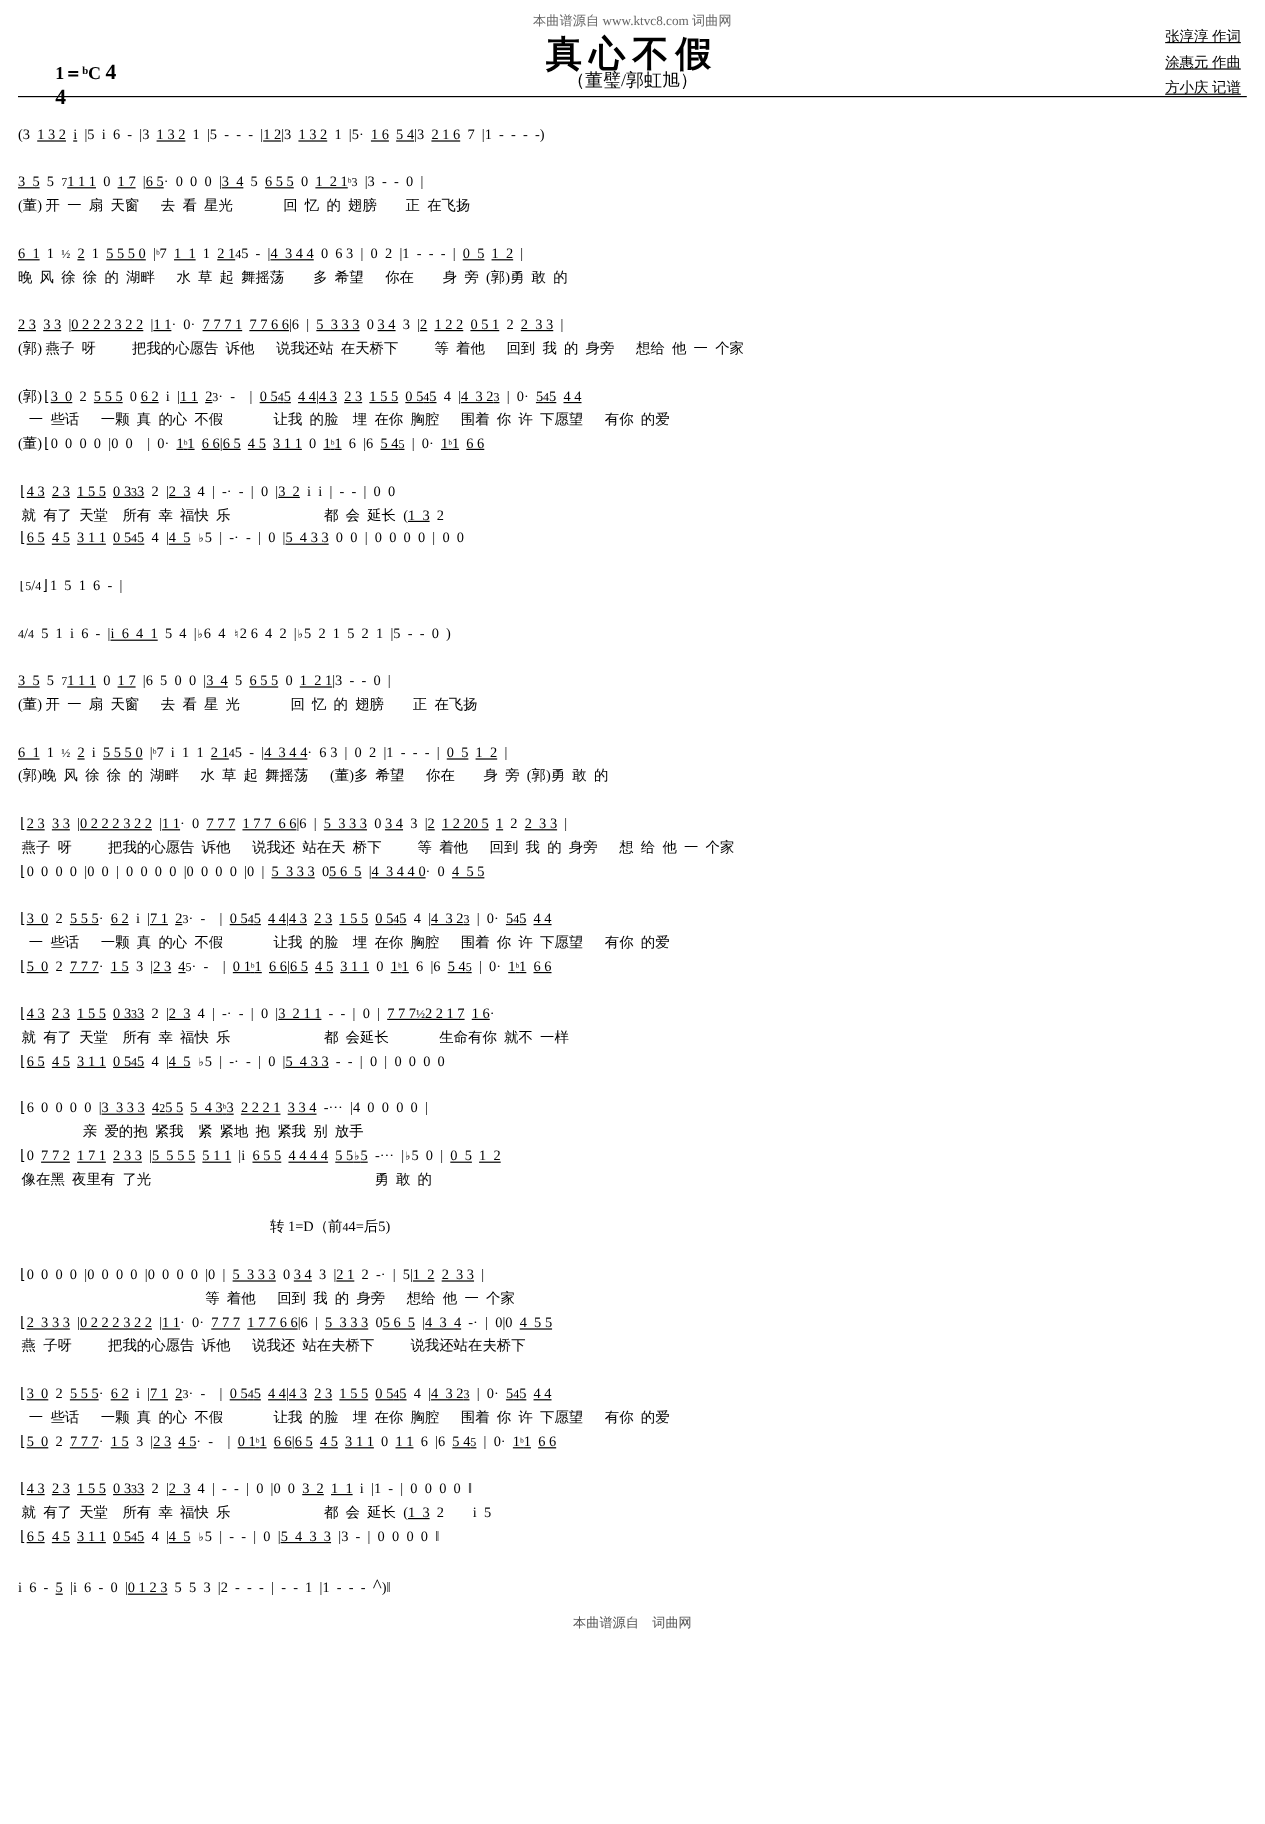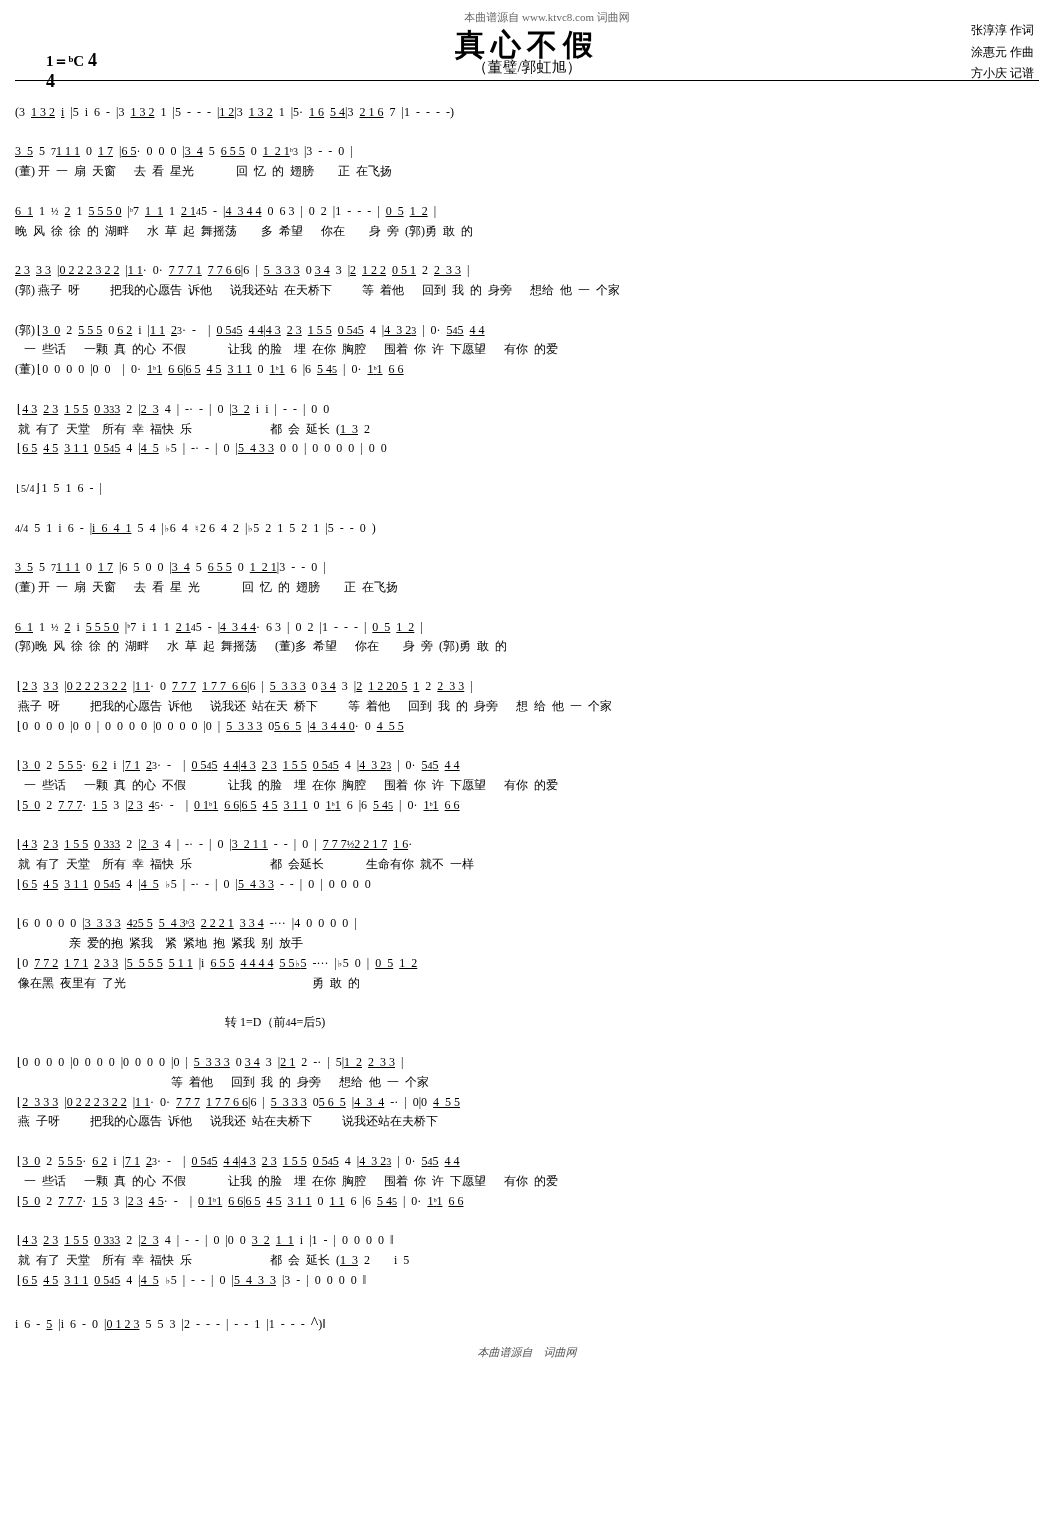--- a/index.html
+++ b/index.html
@@ -18,21 +18,20 @@
       height: 65px;
       margin-bottom: 5px;
     }
     .site-watermark {
       position: absolute;
       top: 0;
       left: 50%;
       transform: translateX(-50%);
       font-size: 11px;
       color: #666;
-      margin-left: 20px;
     }
     .key-time {
       position: absolute;
       top: 40px;
       left: 5px;
       font-size: 15px;
       font-weight: bold;
       margin-left: 26px;
     }
     .song-title {
@@ -51,27 +50,27 @@
       transform: translateX(-50%);
       font-size: 15px;
     }
     .credits {
       position: absolute;
       top: 10px;
       right: 5px;
       font-size: 12px;
       line-height: 1.8;
       text-align: center;
+      text-decoration: underline;
     }
     .bottom-credits {
       text-align: center;
       font-size: 11px;
       color: #555;
       margin-top: 8px;
-      font-style: italic;
     }
     .score-block {
       font-family: "SimSun", "宋体", "Times New Roman", monospace;
       font-size: 12px;
       line-height: 1.65;
       white-space: pre;
       border-top: 1.5px solid #000;
       padding-top: 2px;
     }
   </style>

